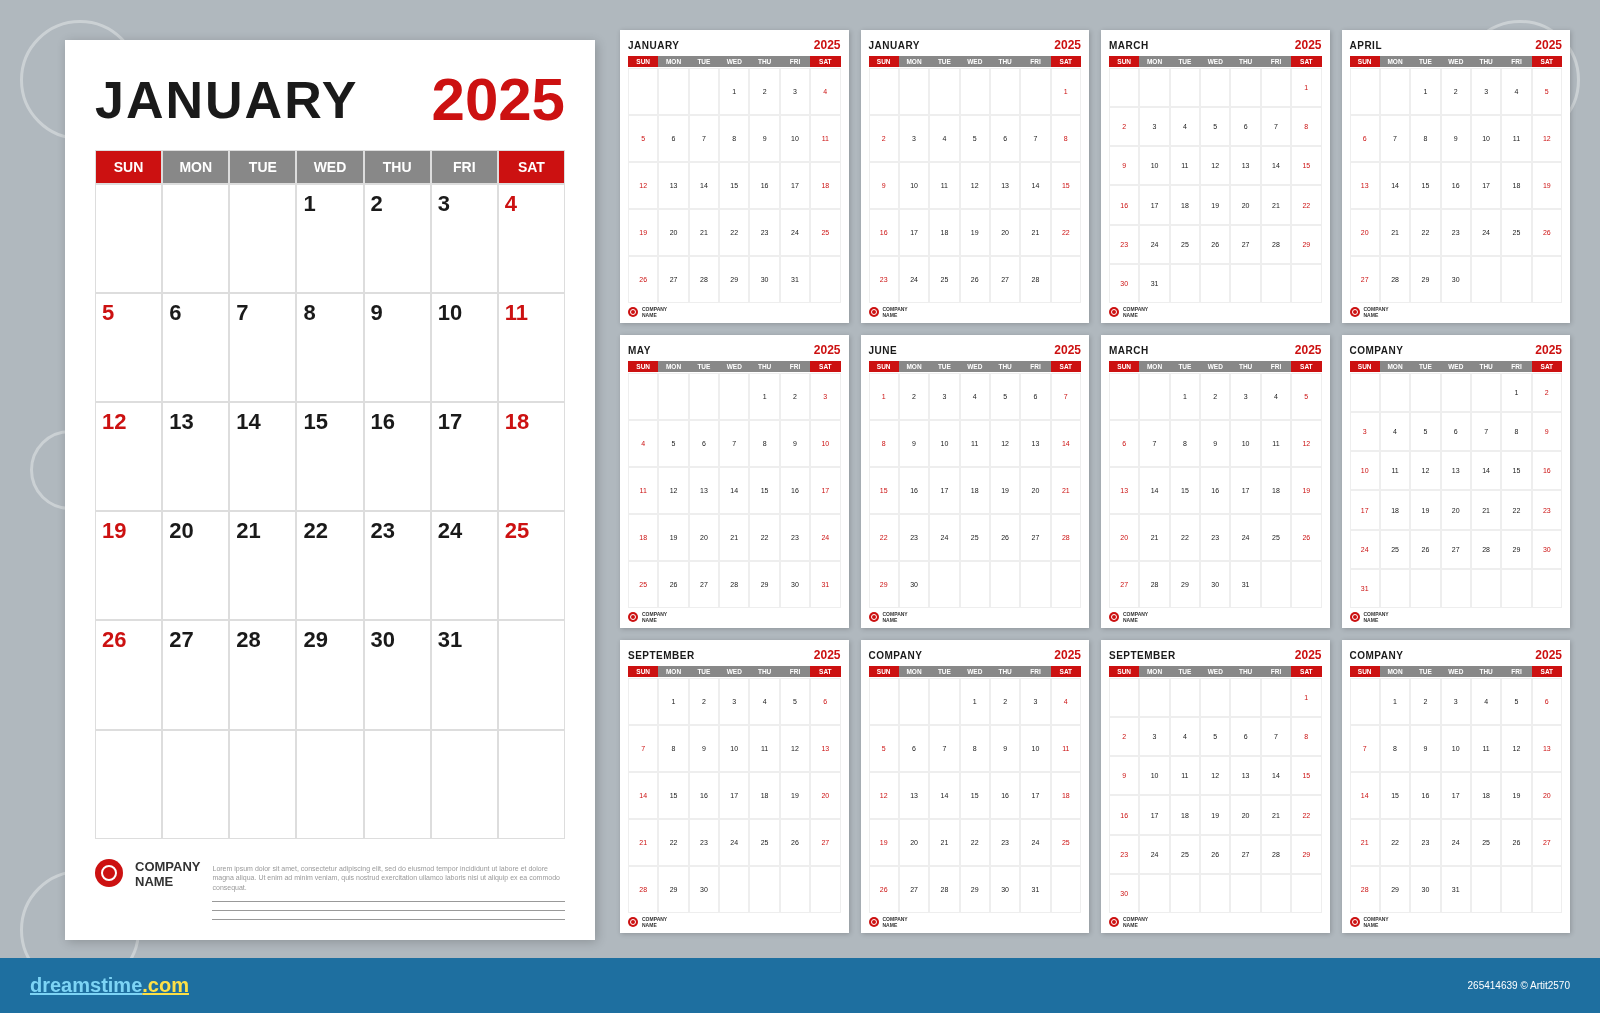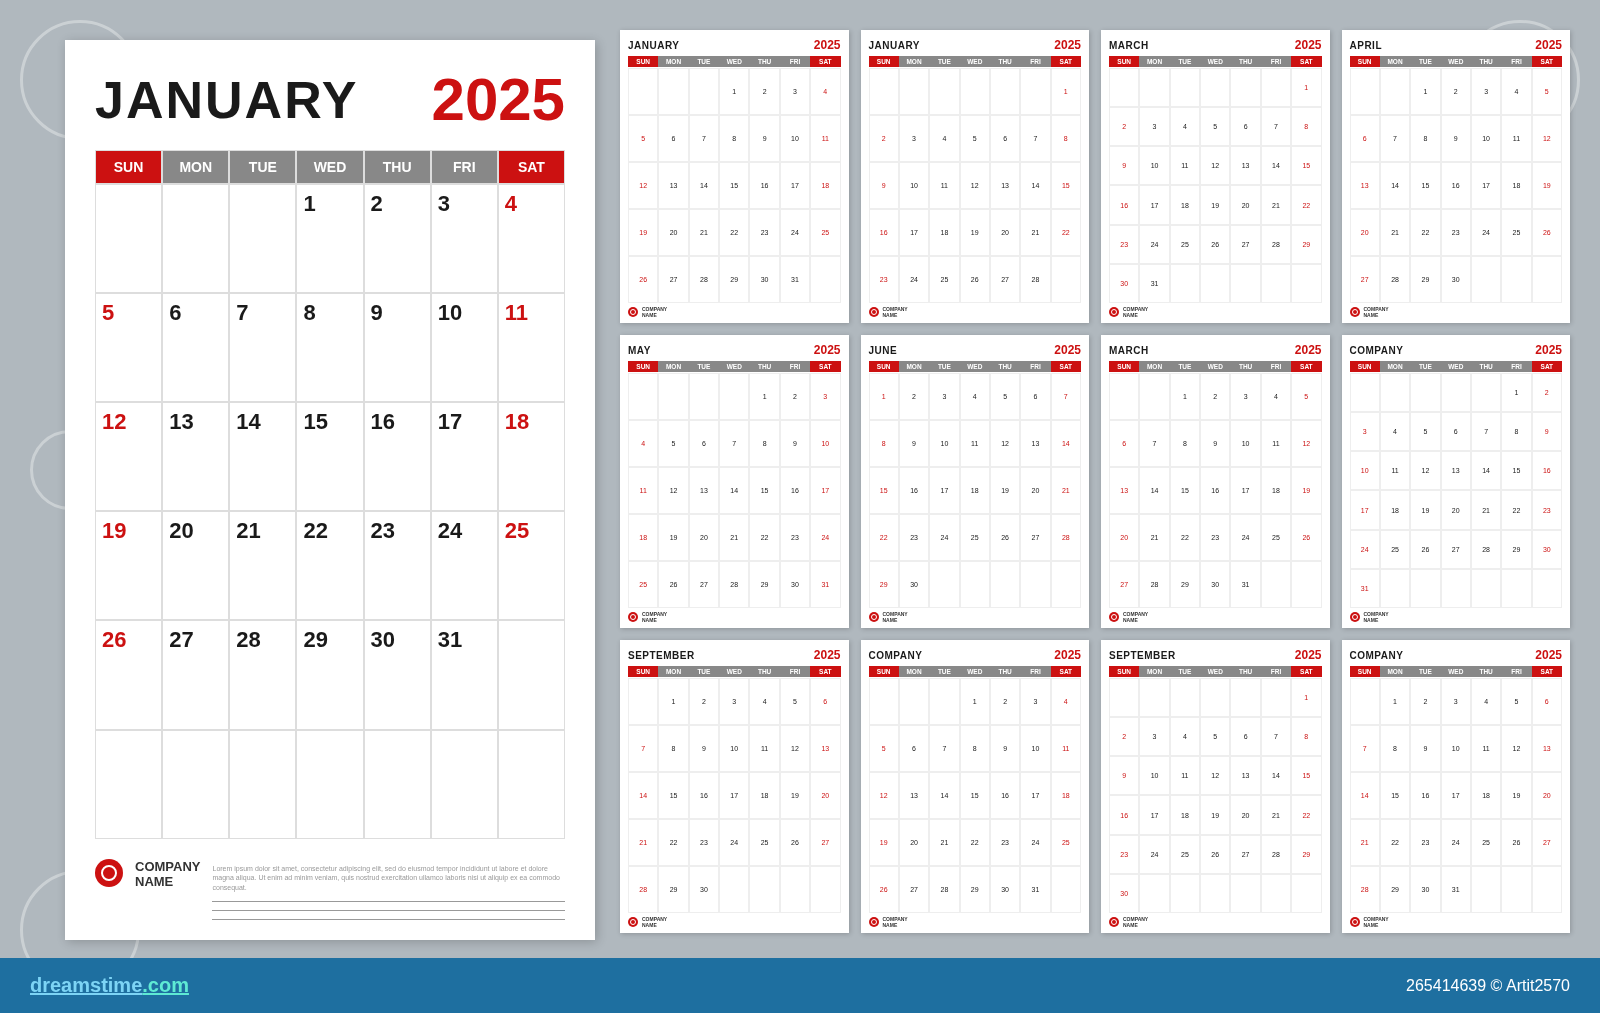--- a/index.html
+++ b/index.html
@@ -275,21 +275,21 @@
       font-weight: 700;
     }
 
     .dreamstime-text span {
       color: #7dd4f5;
       text-decoration: underline;
     }
 
     .dreamstime-info {
       color: white;
-      font-size: 16px;
+      font-size: 10px;
     }
 
     
     .wm-circle {
       position: absolute;
       border-radius: 50%;
       border: 3px solid rgba(255,255,255,0.35);
       pointer-events: none;
     }
   </style>
@@ -1206,19 +1206,19 @@
         <div>
           <div class="small-company-text">COMPANY</div>
           <div class="small-company-text">NAME</div>
         </div>
       </div>
     </div>
   </div>
 
 <div class="dreamstime-bar">
   <div class="dreamstime-text">
-    <span>dreamstime</span><span style="color:#5eead4">.com</span>
+    <span>dreamstime</span><span style="color:#fde047">.com</span>
   </div>
   <div class="dreamstime-info">
     <span>265414639</span>
     <span>© Artit2570</span>
   </div>
 </div>
 
 </body></html>

